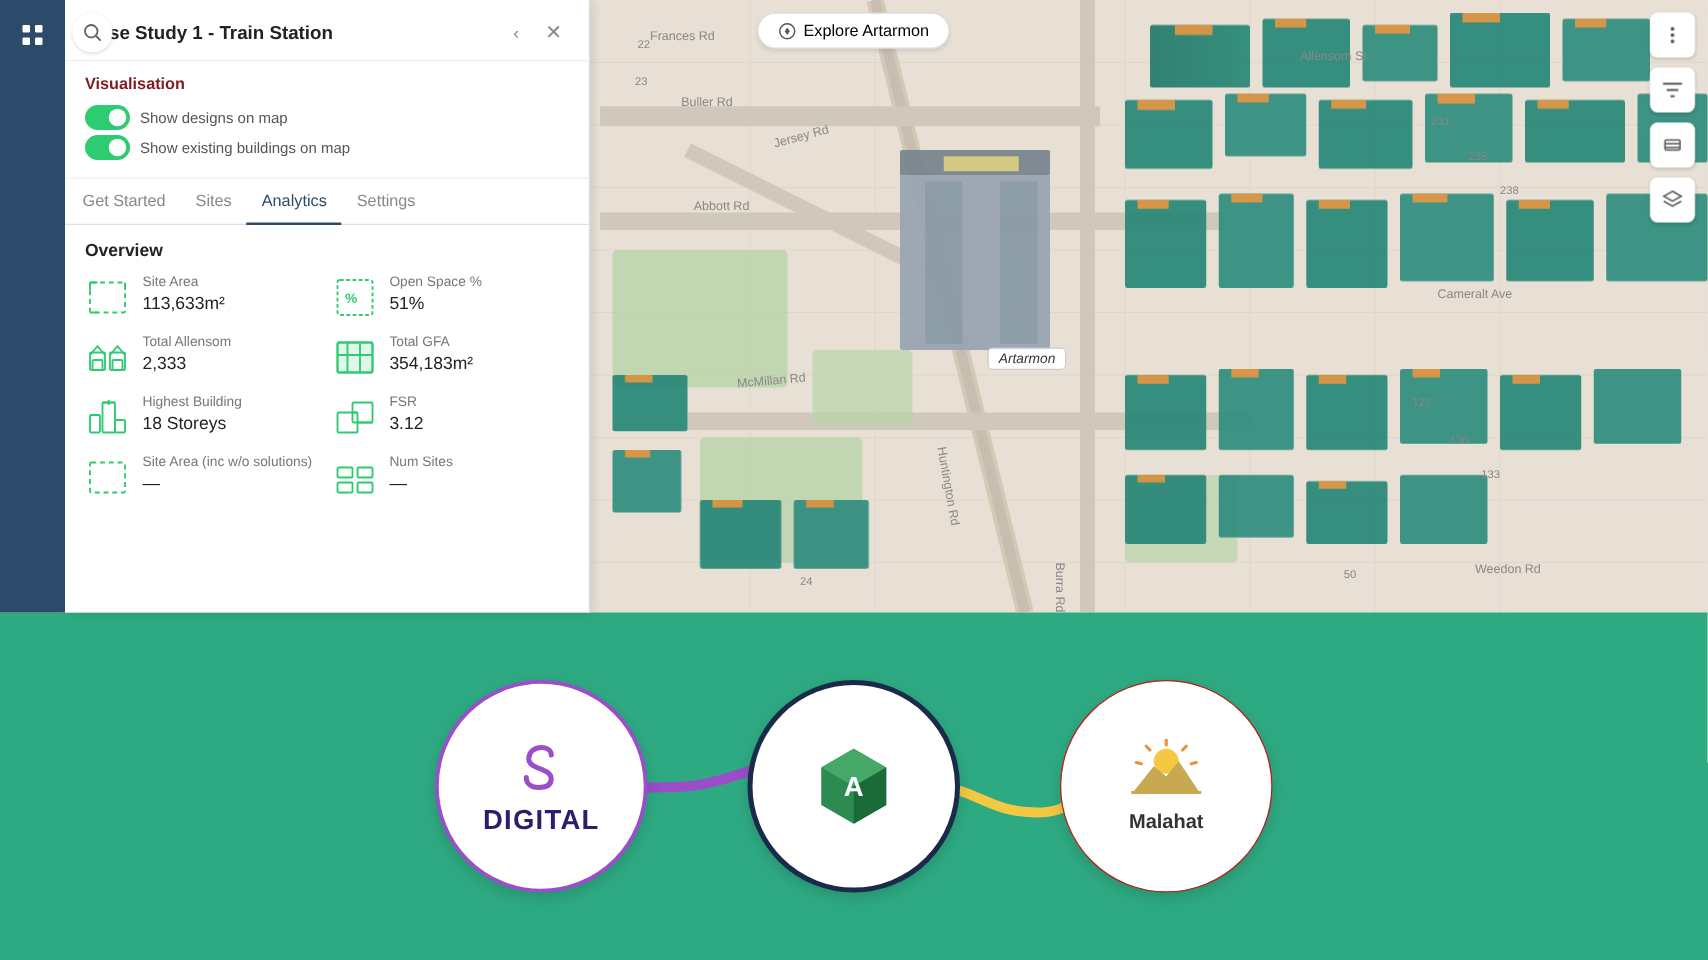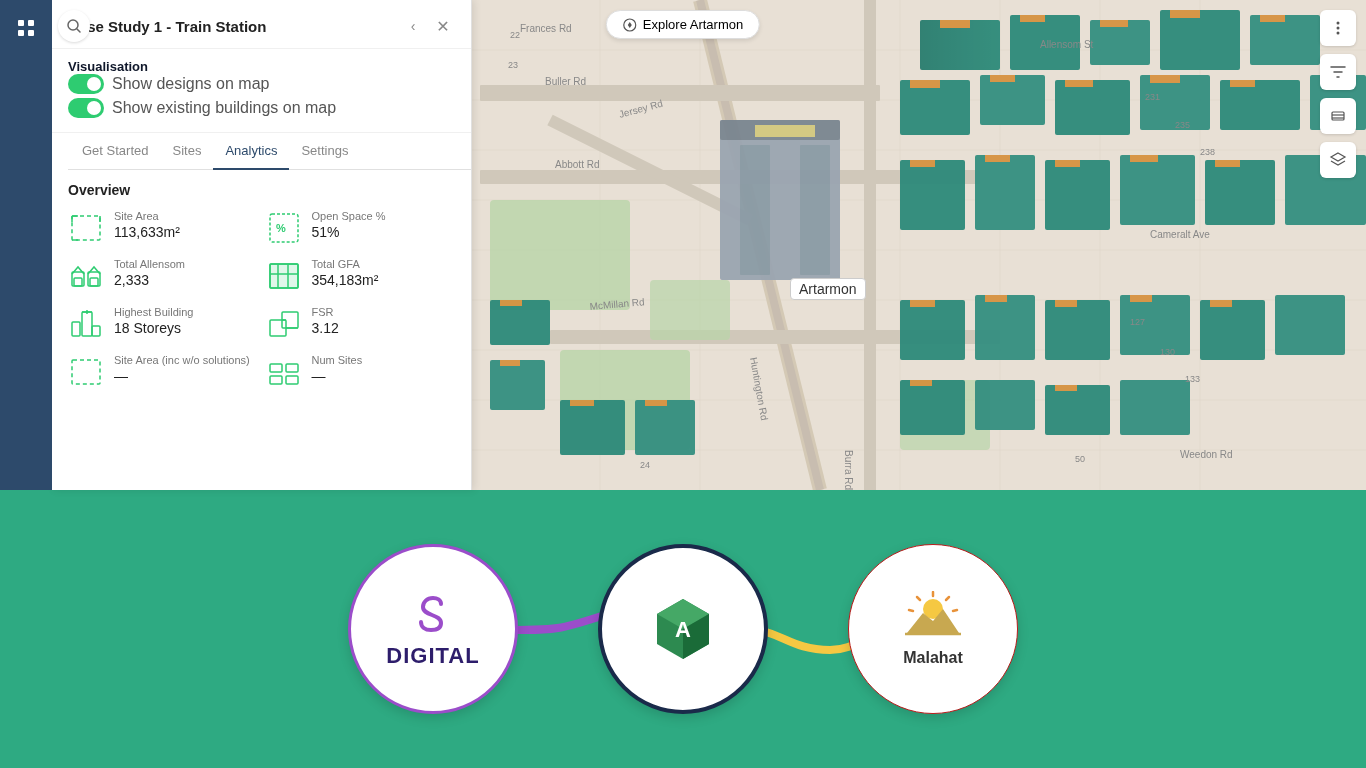--- a/index.html
+++ b/index.html
@@ -122,33 +122,33 @@
     }
 
     .visualisation-section {
       padding: 10px 16px;
       border-bottom: 1px solid #f0f0f0;
     }
 
     .vis-title {
       font-size: 13px;
       font-weight: 600;
-      color: #0f172a;
-      margin-bottom: 0;
+      color: #7f1d1d;
+      margin-bottom: 10px;
     }
 
     .toggle-row {
       display: flex;
       align-items: center;
       gap: 8px;
       margin-bottom: 4px;
     }
 
     .toggle-label {
-      font-size: 16px;
+      font-size: 12px;
       color: #555;
     }
 
     .toggle {
       width: 36px;
       height: 20px;
       background: #2ecc71;
       border-radius: 10px;
       position: relative;
       cursor: pointer;
@@ -163,21 +163,20 @@
       height: 14px;
       background: white;
       border-radius: 50%;
     }
 
     
     .tabs {
       display: flex;
       border-bottom: 1px solid #e0e0e0;
       padding: 0 2px;
-      margin-left: 16px;
     }
 
     .tab {
       padding: 10px 12px;
       font-size: 13px;
       color: #888;
       cursor: pointer;
       border-bottom: 2px solid transparent;
       margin-bottom: -1px;
     }
@@ -331,24 +330,25 @@
       margin-top: 4px;
     }
 
     
     .map-label {
       position: absolute;
       background: white;
       border: 1px solid #ccc;
       border-radius: 4px;
       padding: 2px 8px;
-      font-size: 14px;
+      font-size: 11px;
       color: #333;
       font-weight: 500;
       z-index: 5;
+      font-style: italic;
     }
 
     
     .analytics-content::-webkit-scrollbar {
       width: 4px;
     }
     .analytics-content::-webkit-scrollbar-thumb {
       background: #ddd;
       border-radius: 2px;
     }

